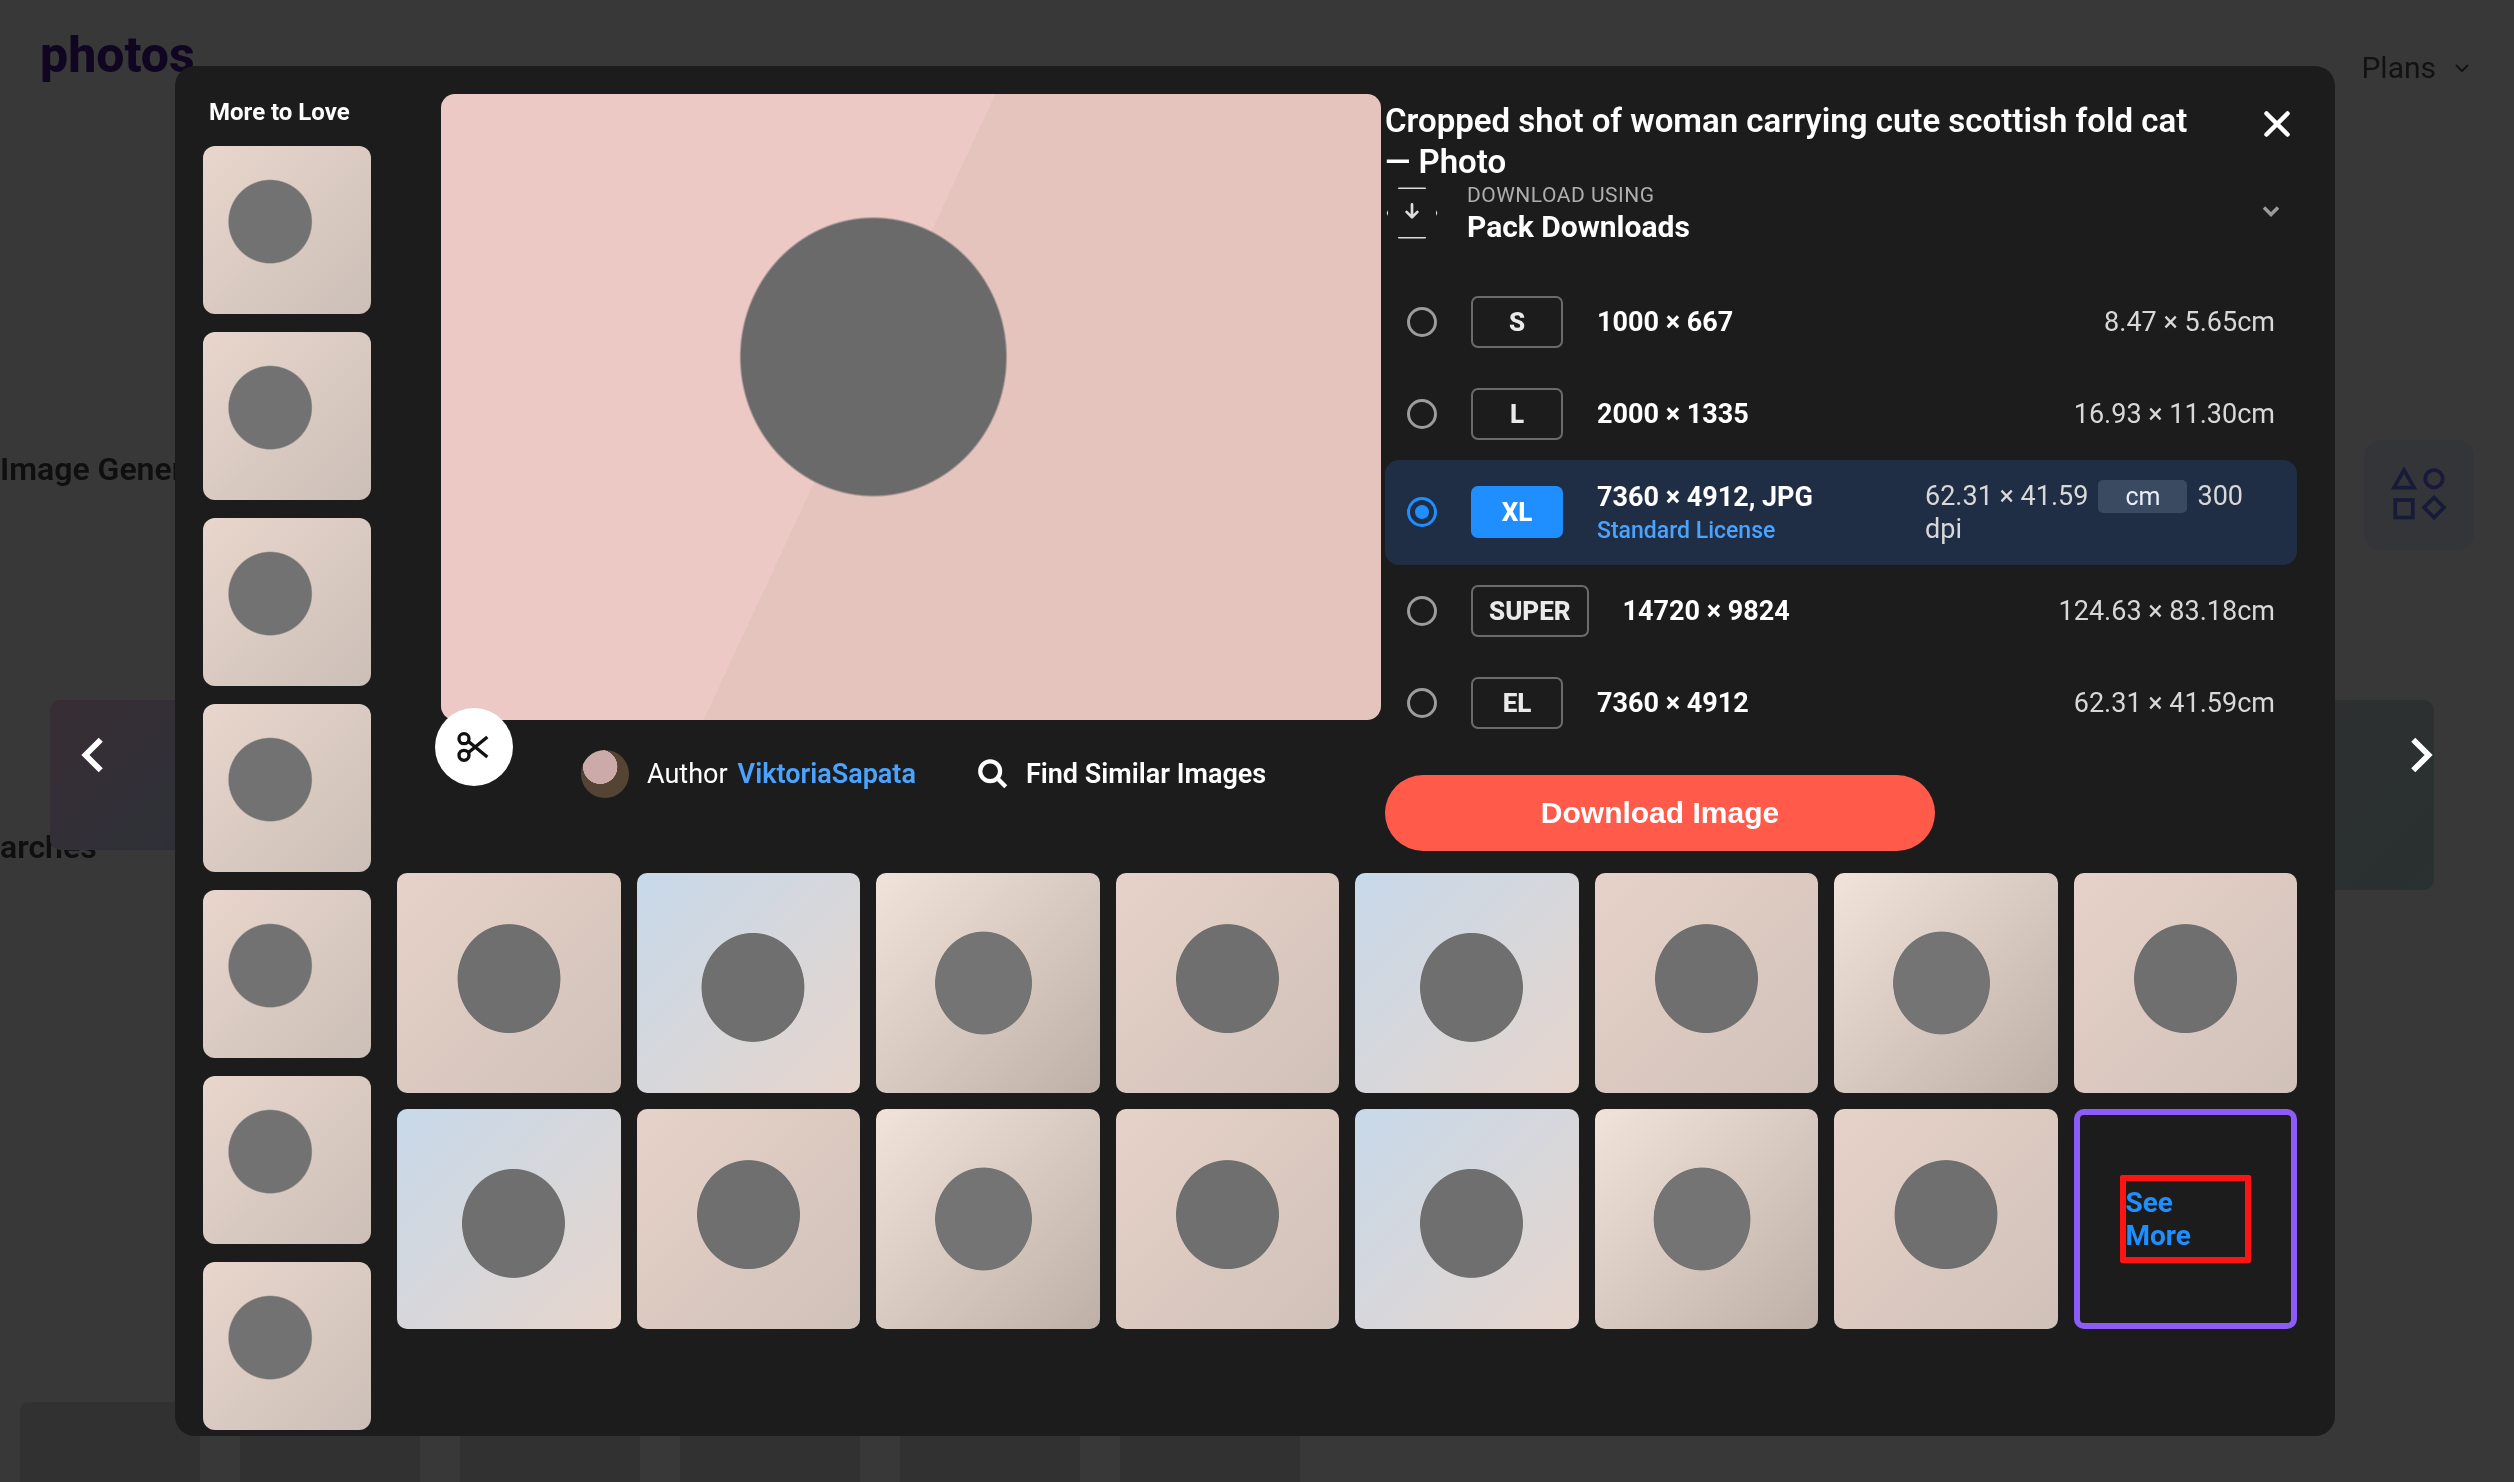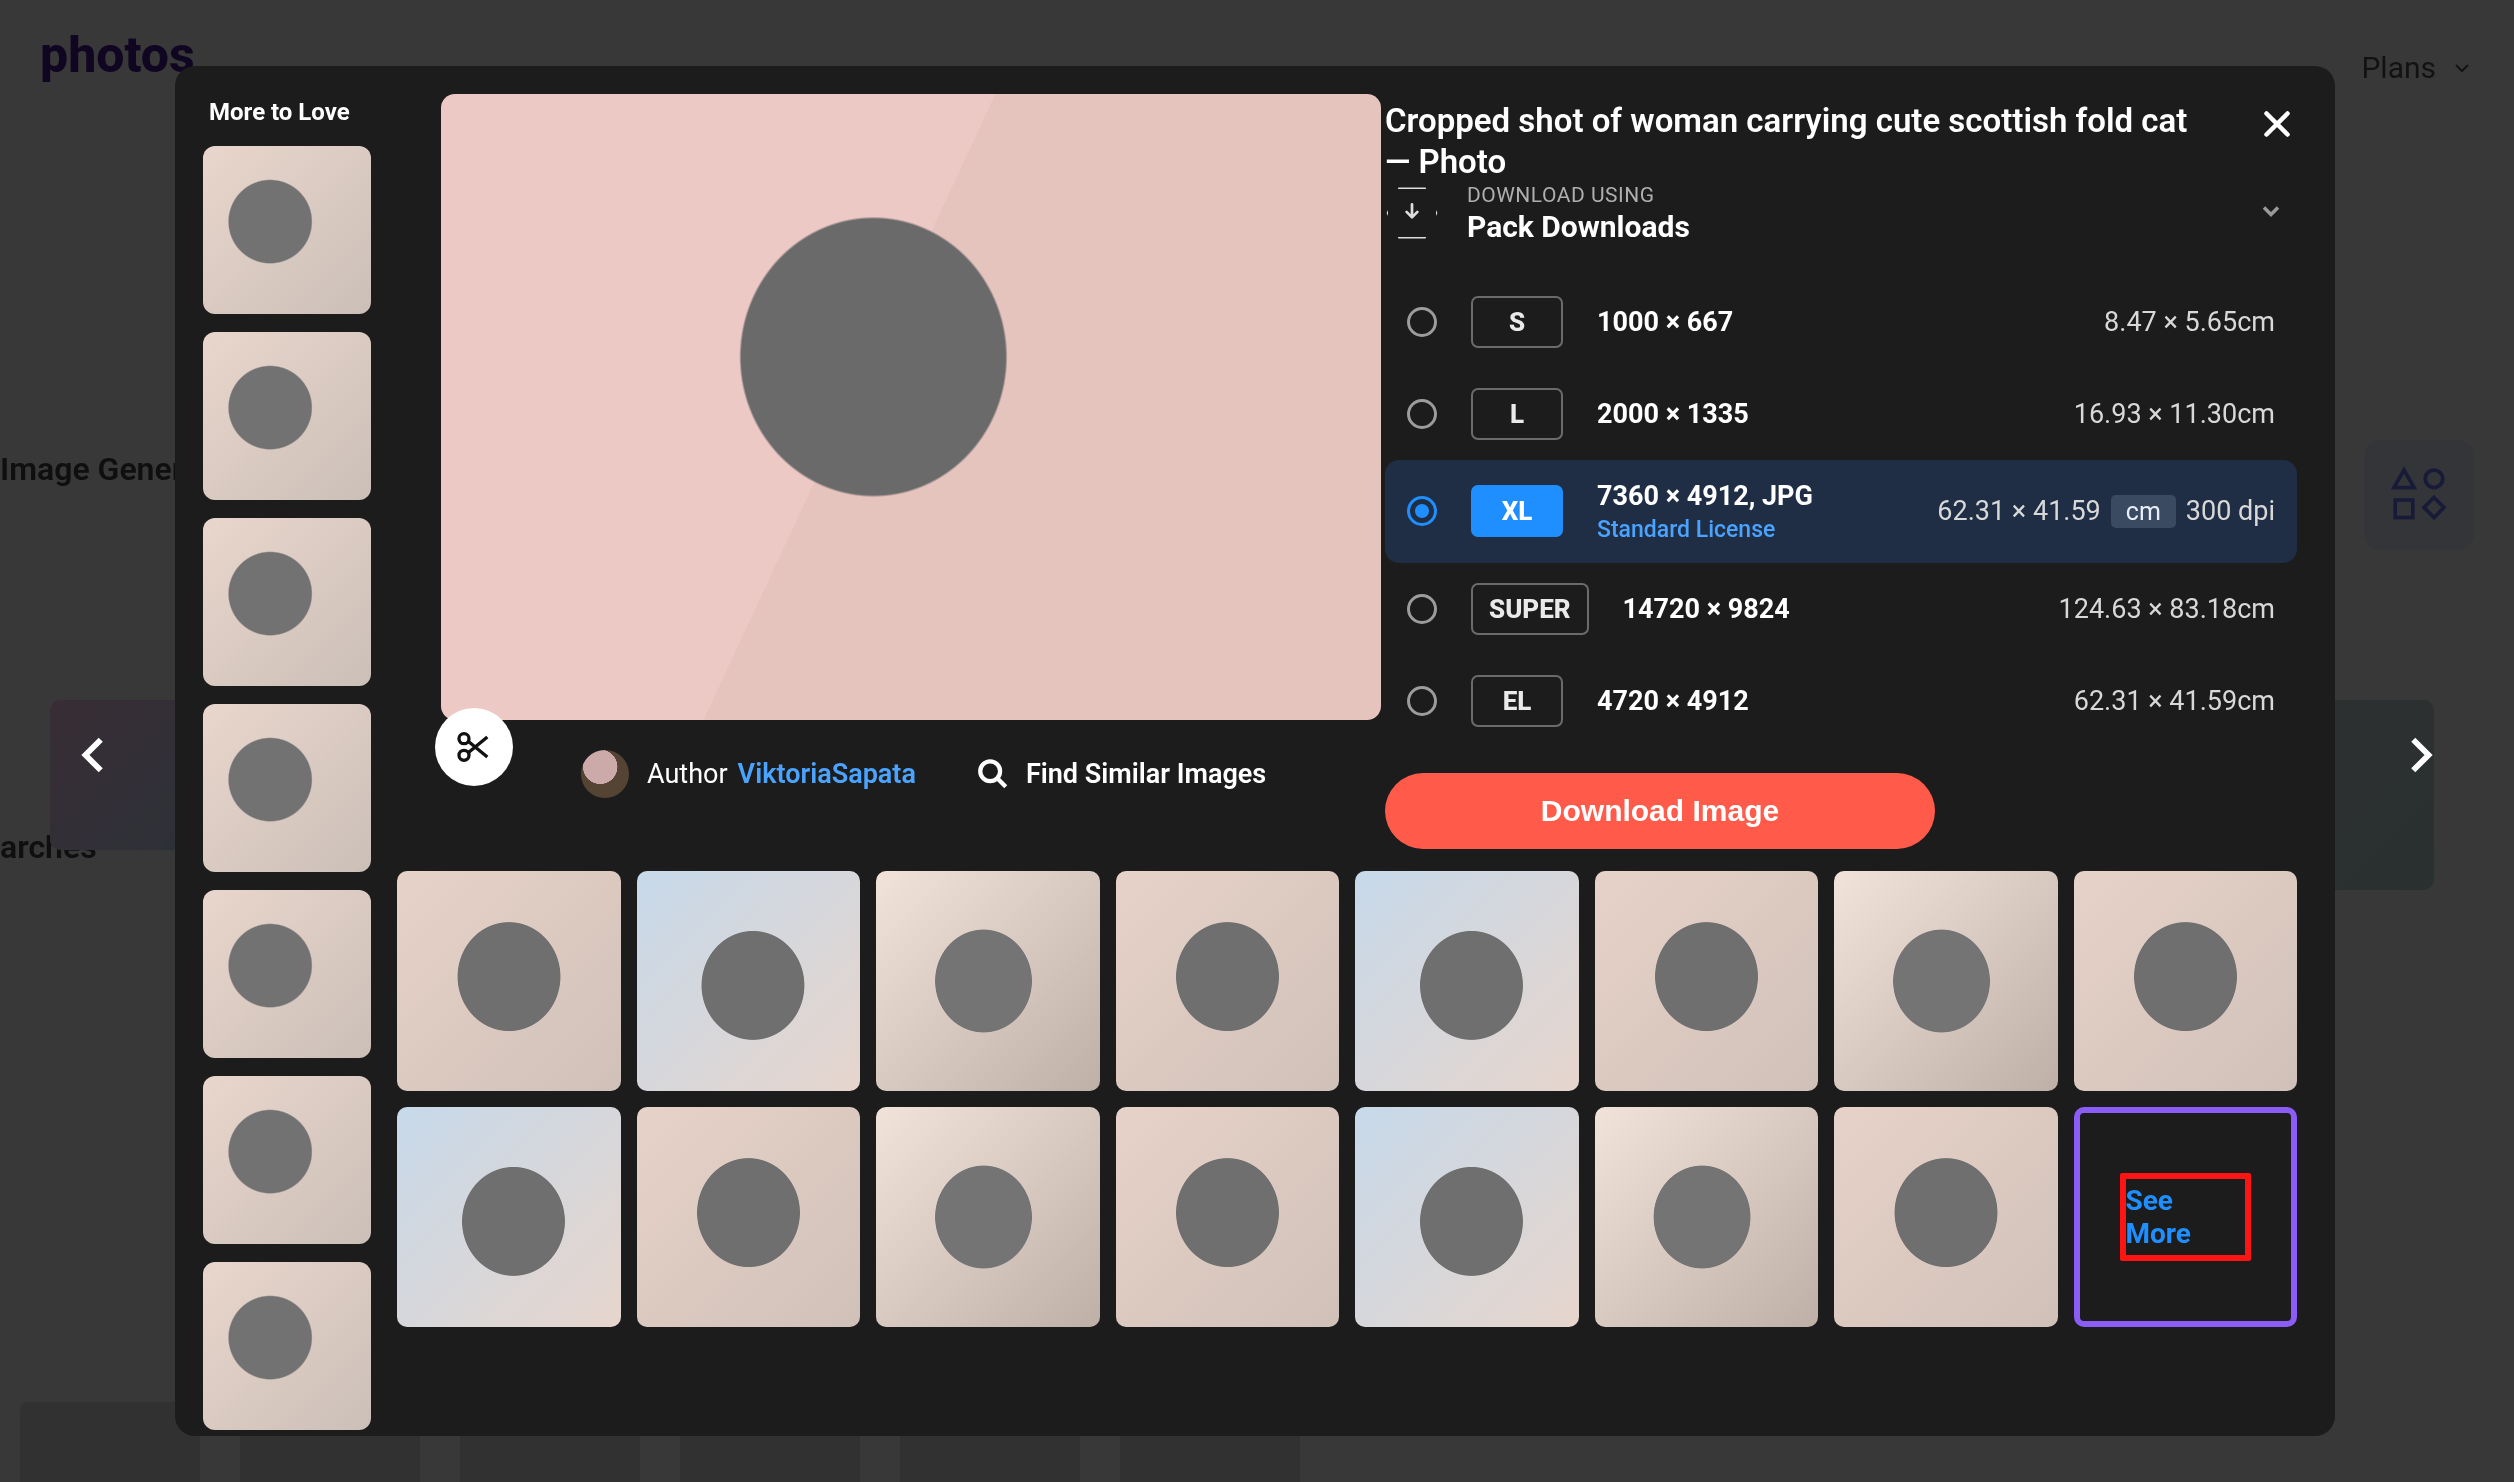--- a/index.html
+++ b/index.html
@@ -138,21 +138,21 @@
   .size-row.selected .radio::after{content:"";width:14px;height:14px;border-radius:50%;background:#1f8fff;}
   .size-chip{
     min-width:92px;height:52px;border:2px solid #6b6b6b;border-radius:7px;
     display:flex;align-items:center;justify-content:center;
     font-size:26px;font-weight:800;color:#eaeaea;padding:0 16px;
   }
   .size-row.selected .size-chip{background:#1f8fff;border-color:#1f8fff;color:#fff;}
   .dims{flex:0 0 260px;font-weight:700;color:#fff;}
   .lic{color:#4aa3ff;font-size:23px;display:block;margin-top:4px;font-weight:500;}
   .phys{color:#d8d8d8;}
-  .unit-chip{display:inline-block;background:#3a4a60;color:#e8eefb;border-radius:5px;padding:2px 15px;margin:0 10px;font-size:25px;}
+  .unit-chip{display:inline-block;background:#3a4a60;color:#e8eefb;border-radius:5px;padding:2px 27px;margin:0 10px;font-size:25px;}
   .spacer{flex:1}
 
   .dl-btn{
     margin-top:26px;width:550px;height:76px;border-radius:40px;
     background:#ff5a4a;color:#fff;border:none;font-size:30px;font-weight:700;
     cursor:pointer;
   }
 
   
   .tabs{display:flex;align-items:center;gap:46px;margin-top:10px;font-size:27px;}
@@ -348,21 +348,21 @@
             <div class="size-row">
               <div class="radio"></div>
               <div class="size-chip">SUPER</div>
               <div class="dims">14720 × 9824</div>
               <div class="spacer"></div>
               <div class="phys">124.63 × 83.18cm</div>
             </div>
             <div class="size-row">
               <div class="radio"></div>
               <div class="size-chip">EL</div>
-              <div class="dims">4720 × 4912</div>
+              <div class="dims">7360 × 4912</div>
               <div class="spacer"></div>
               <div class="phys">62.31 × 41.59cm</div>
             </div>
           </div>
 
         <button class="dl-btn">Download Image</button>
       </div>
     </div>
 
 

